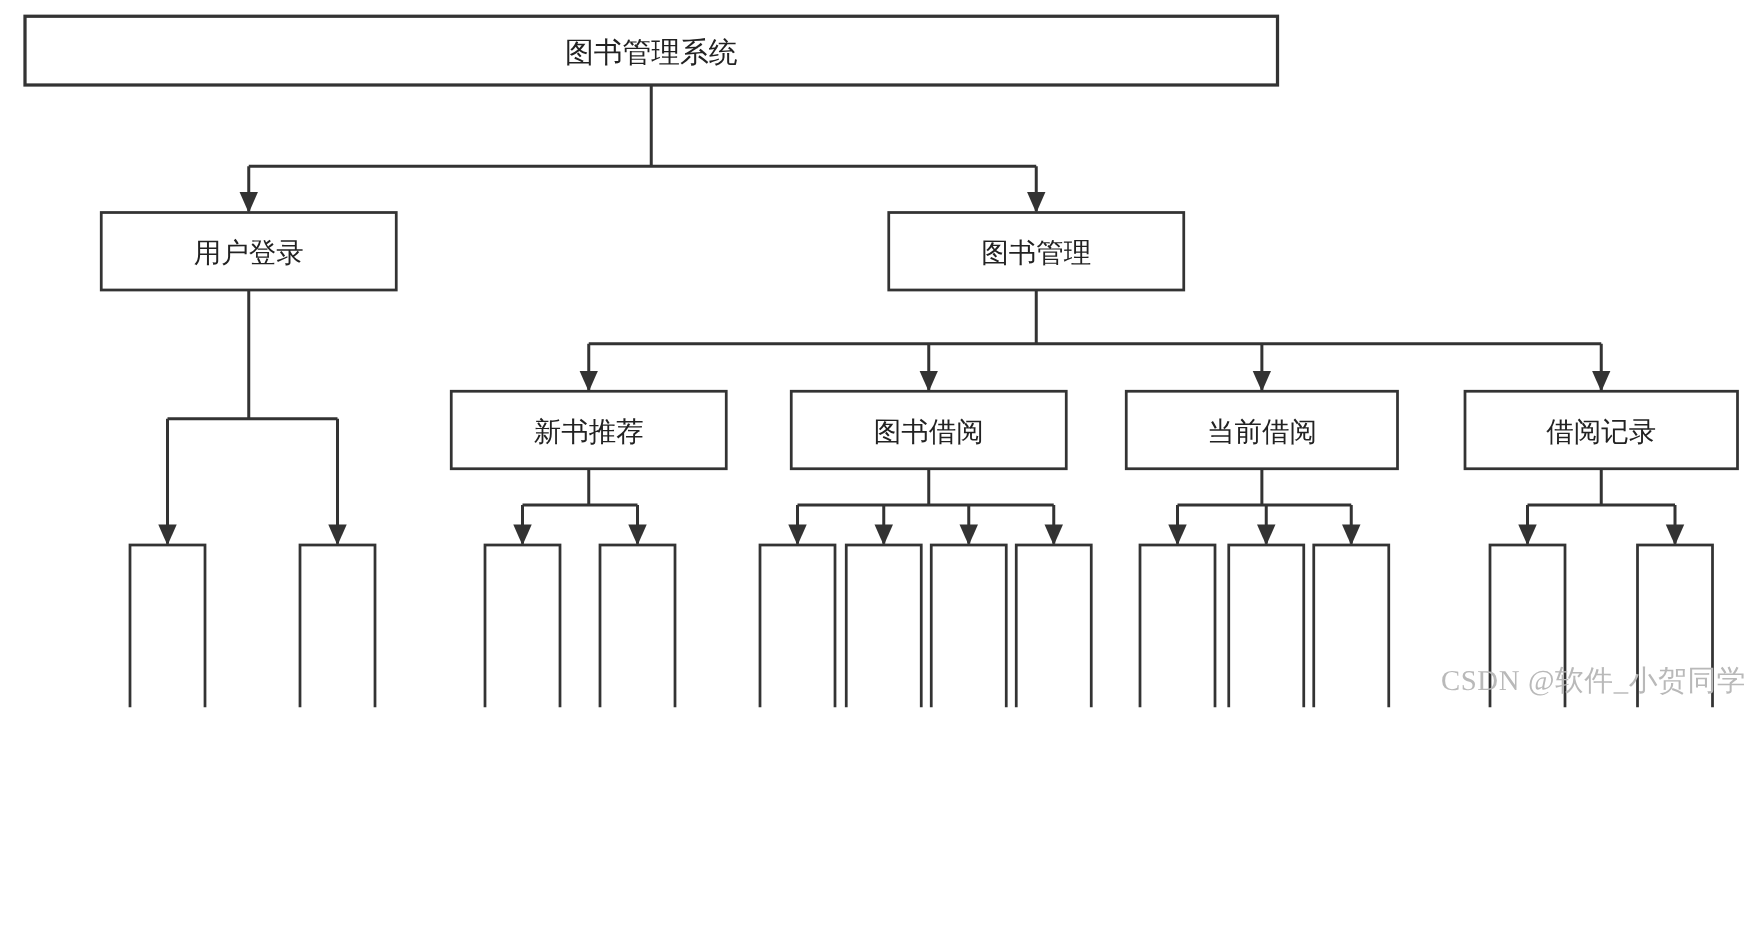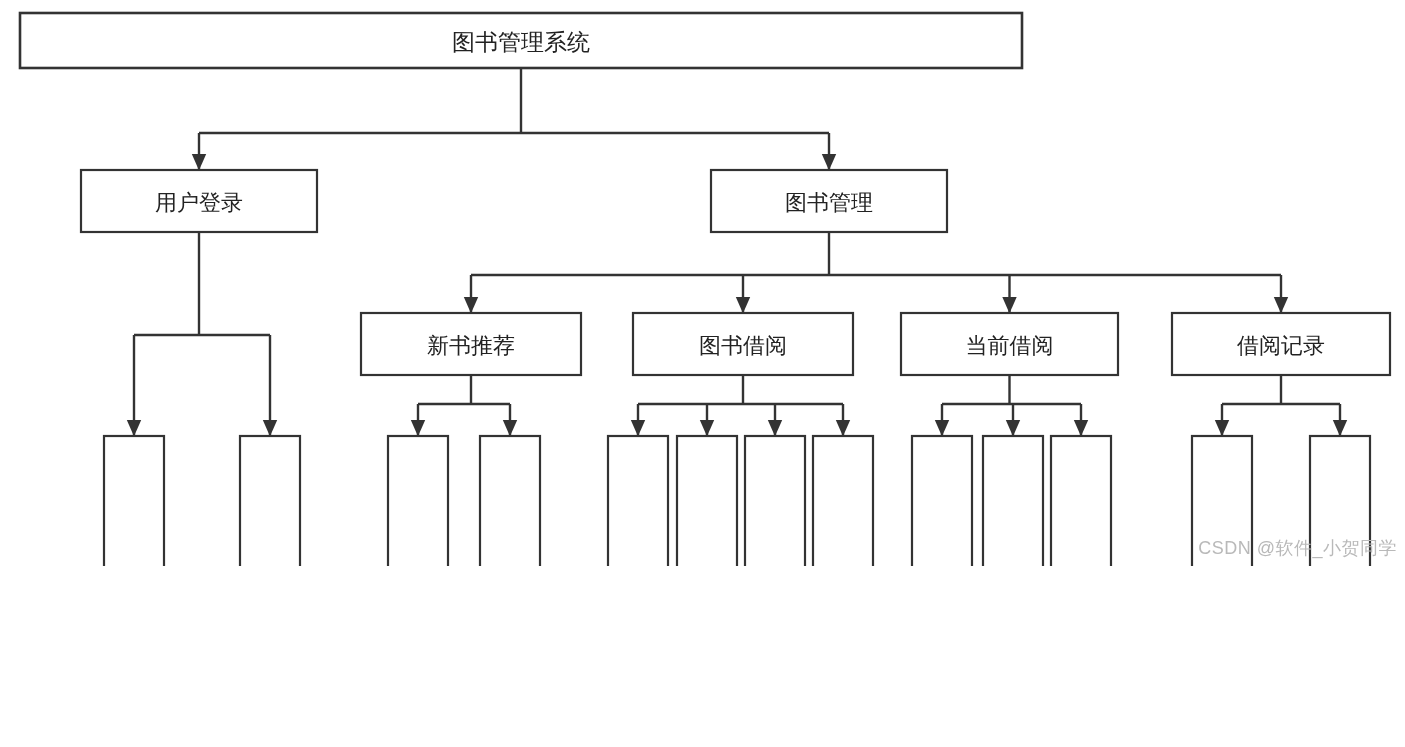--- a/index.html
+++ b/index.html
@@ -69,22 +69,22 @@
     font-family: "Liberation Sans", "DejaVu Sans", sans-serif;
     font-size: 25px;
     line-height: 1.08;
     color: #222222;
     white-space: nowrap;
   }
   .watermark {
     position: absolute;
     right: 8px;
     bottom: 6px;
-    font-family: Liberation Sans, sans-serif;
-    font-size: 18px;
+    font-family: Liberation Serif, serif;
+    font-size: 23px;
     color: #b9b9b9;
     letter-spacing: 0.5px;
     user-select: none;
   }
 </style>
 </head>
 <body>
 
 <div id="diagram-root">
 

